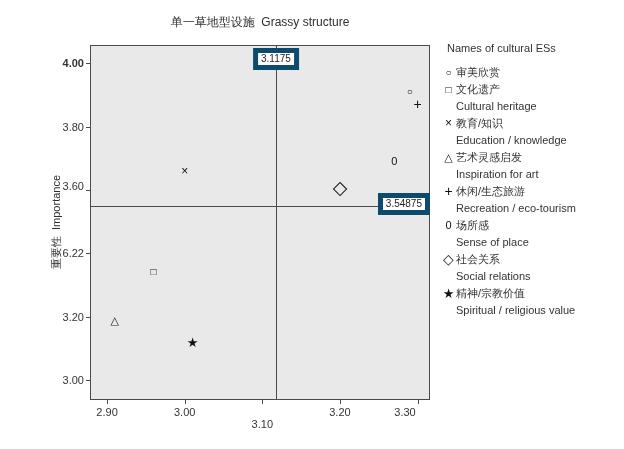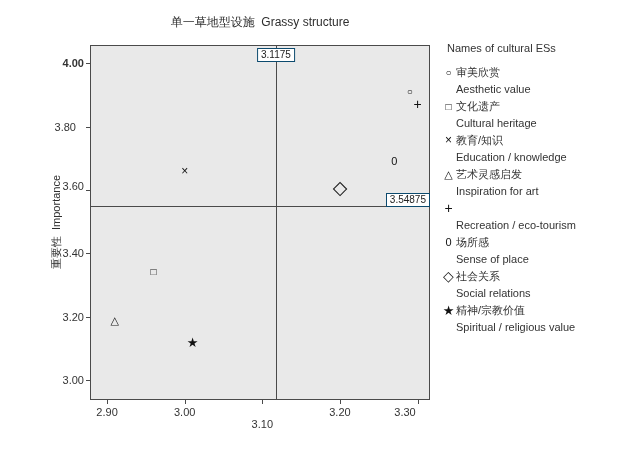--- a/index.html
+++ b/index.html
@@ -15,21 +15,21 @@
     position:absolute;left:90px;top:45px;width:340px;height:355px;
     background:#e9e9e9;border:1px solid #4a4a4a;box-sizing:border-box;
   }
   .tick{position:absolute;background:#4a4a4a;}
   .tick-label{position:absolute;font-size:11px;color:#333;}
   .x-tick-label{width:34px;text-align:center;}
   .y-tick-label{width:30px;text-align:right;}
   .ref-line{position:absolute;background:#4a4a4a;}
   .ref-label{
     position:absolute;font-size:10px;line-height:12px;padding:0 3px;
-    background:#fff;border:1px solid #0c4a6e;color:#222;z-index:5;white-space:nowrap;
+    background:#fff;border:5px solid #0c4a6e;color:#222;z-index:5;white-space:nowrap;
   }
   .axis-label{position:absolute;font-size:11px;color:#2e2e2e;white-space:pre;}
   .x-axis-label{left:90px;top:416px;width:340px;text-align:center;}
   .y-axis-label{
     left:-93px;top:214px;width:300px;height:16px;text-align:center;
     transform:rotate(-90deg);
   }
   .marker{
     position:absolute;color:#111;line-height:1;transform:translate(-50%,-50%);
     white-space:nowrap;
@@ -55,21 +55,20 @@
   <div class="axis-label y-axis-label">重要性  Importance</div>
 
   <div class="legend">
     <div class="legend-header">Names of cultural ESs</div>
     <div class="legend-items">
         <div class="legend-item">
           <div class="legend-row">
             <span class="legend-marker" style="font-size: 10px;">○</span>
             <span>审美欣赏</span>
           </div>
-          <div class="legend-en">Aesthetic value</div>
         </div>
         <div class="legend-item">
           <div class="legend-row">
             <span class="legend-marker" style="font-size: 10px;">□</span>
             <span>文化遗产</span>
           </div>
           <div class="legend-en">Cultural heritage</div>
         </div>
         <div class="legend-item">
           <div class="legend-row">
@@ -81,20 +80,21 @@
         <div class="legend-item">
           <div class="legend-row">
             <span class="legend-marker" style="font-size: 11px;">△</span>
             <span>艺术灵感启发</span>
           </div>
           <div class="legend-en">Inspiration for art</div>
         </div>
         <div class="legend-item">
           <div class="legend-row">
             <span class="legend-marker" style="font-size: 14px;">+</span>
+            <span>休闲/生态旅游</span>
           </div>
           <div class="legend-en">Recreation / eco-tourism</div>
         </div>
         <div class="legend-item">
           <div class="legend-row">
             <span class="legend-marker" style="font-size: 11px;">0</span>
             <span>场所感</span>
           </div>
           <div class="legend-en">Sense of place</div>
         </div>
@@ -122,25 +122,25 @@
     <div class="tick-label x-tick-label" style="left: 245.329px; top: 418px;">3.10</div>
     <div class="tick" style="left: 339.954px; top: 400px; width: 1px; height: 4px;"></div>
     <div class="tick-label x-tick-label" style="left: 322.954px; top: 406px;">3.20</div>
     <div class="tick" style="left: 417.58px; top: 400px; width: 1px; height: 4px;"></div>
     <div class="tick-label x-tick-label" style="left: 388px; top: 406px;">3.30</div>
     <div class="tick" style="left: 86px; top: 380.331px; width: 4px; height: 1px;"></div>
     <div class="tick-label y-tick-label" style="left: 54px; top: 374.331px;">3.00</div>
     <div class="tick" style="left: 86px; top: 316.881px; width: 4px; height: 1px;"></div>
     <div class="tick-label y-tick-label" style="left: 54px; top: 310.881px;">3.20</div>
     <div class="tick" style="left: 86px; top: 253.432px; width: 4px; height: 1px;"></div>
-    <div class="tick-label y-tick-label" style="left: 54px; top: 247.432px;">3.40</div>
+    <div class="tick-label y-tick-label" style="left: 54px; top: 247.432px;">6.22</div>
     <div class="tick" style="left: 86px; top: 189.982px; width: 4px; height: 1px;"></div>
     <div class="tick-label y-tick-label" style="left: 54px; top: 180px;">3.60</div>
     <div class="tick" style="left: 86px; top: 126.533px; width: 4px; height: 1px;"></div>
-    <div class="tick-label y-tick-label" style="left: 46px; top: 120.533px;">3.80</div>
+    <div class="tick-label y-tick-label" style="left: 54px; top: 120.533px;">3.80</div>
     <div class="tick" style="left: 86px; top: 63.0831px; width: 4px; height: 1px;"></div>
     <div class="tick-label y-tick-label" style="left: 54px; top: 57.0831px; font-weight: bold;">4.00</div>
     <div class="ref-line" style="left: 275.913px; top: 45px; width: 1px; height: 355px;"></div>
     <div class="ref-line" style="left: 90px; top: 206.241px; width: 340px; height: 1px;"></div>
     <div class="ref-label" style="left: 275.913px; top: 48px; transform: translateX(-50%);">3.1175</div>
     <div class="ref-label" style="right: 194px; top: 193.241px;">3.54875</div>
     <div class="marker" style="left: 409.817px; top: 91.6354px; font-size: 10px;">○</div>
     <div class="marker" style="left: 153.653px; top: 272.466px; font-size: 10px;">□</div>
     <div class="marker" style="left: 184.703px; top: 170.947px; font-size: 12px;">×</div>
     <div class="marker" style="left: 114.84px; top: 320.054px; font-size: 11px;">△</div>

